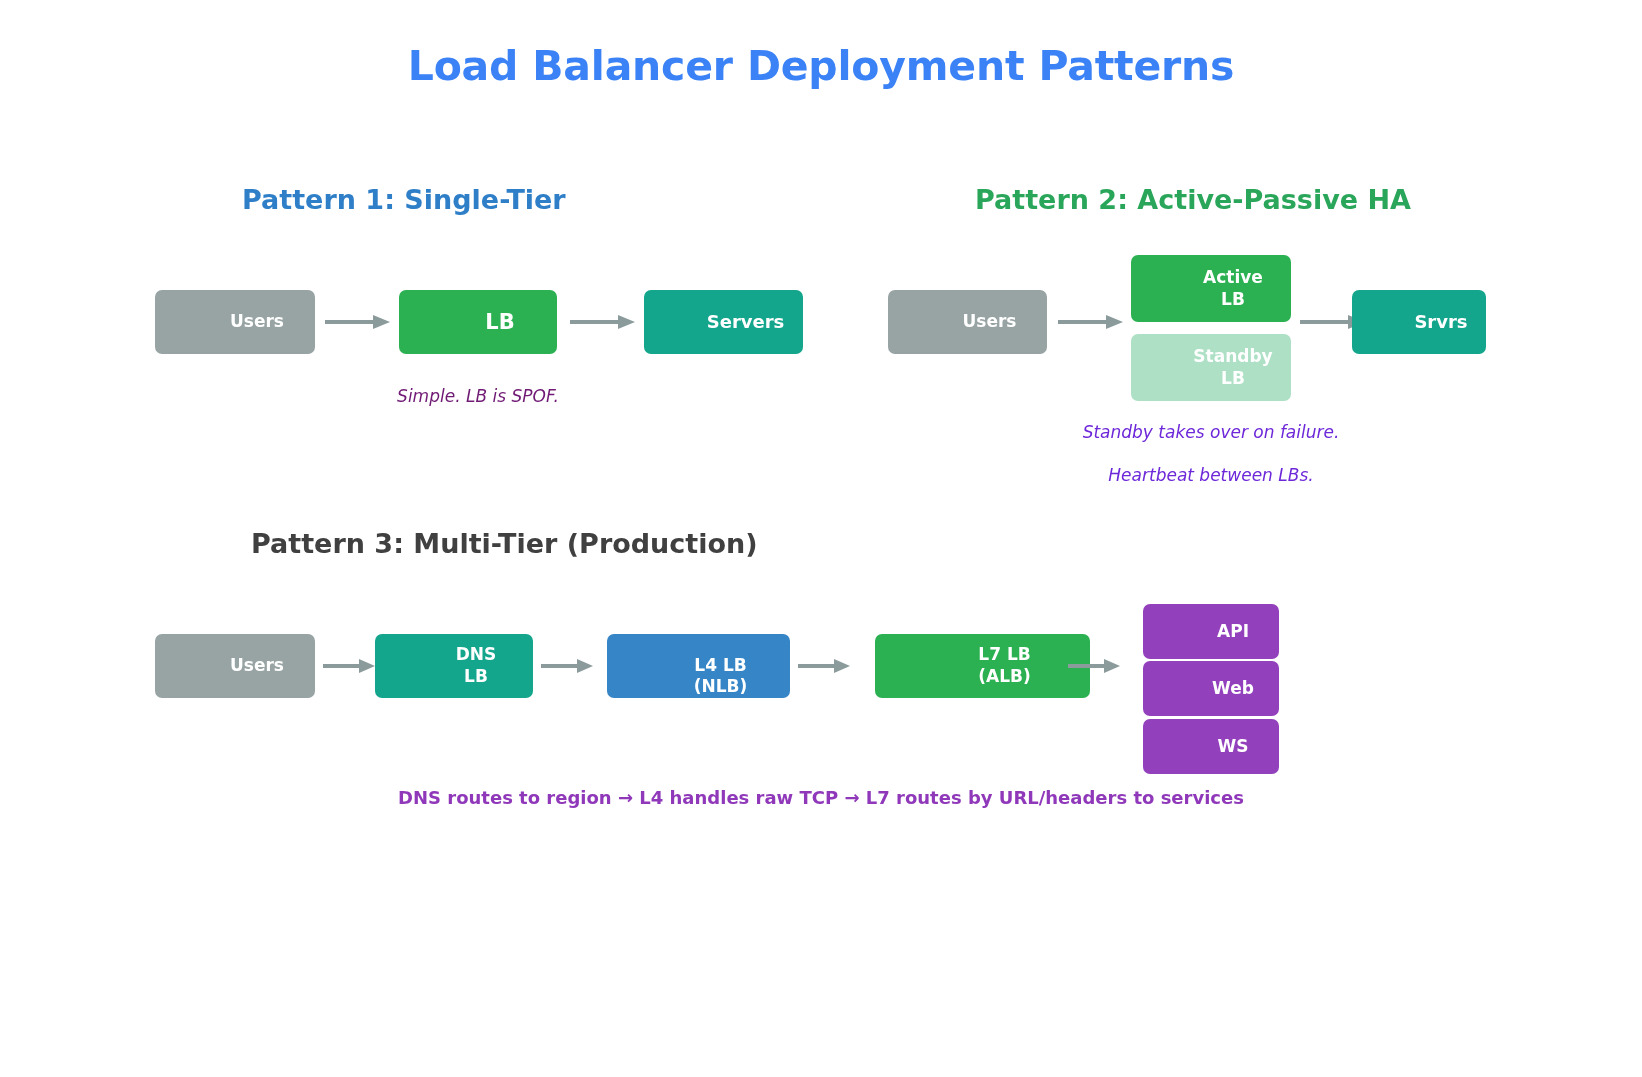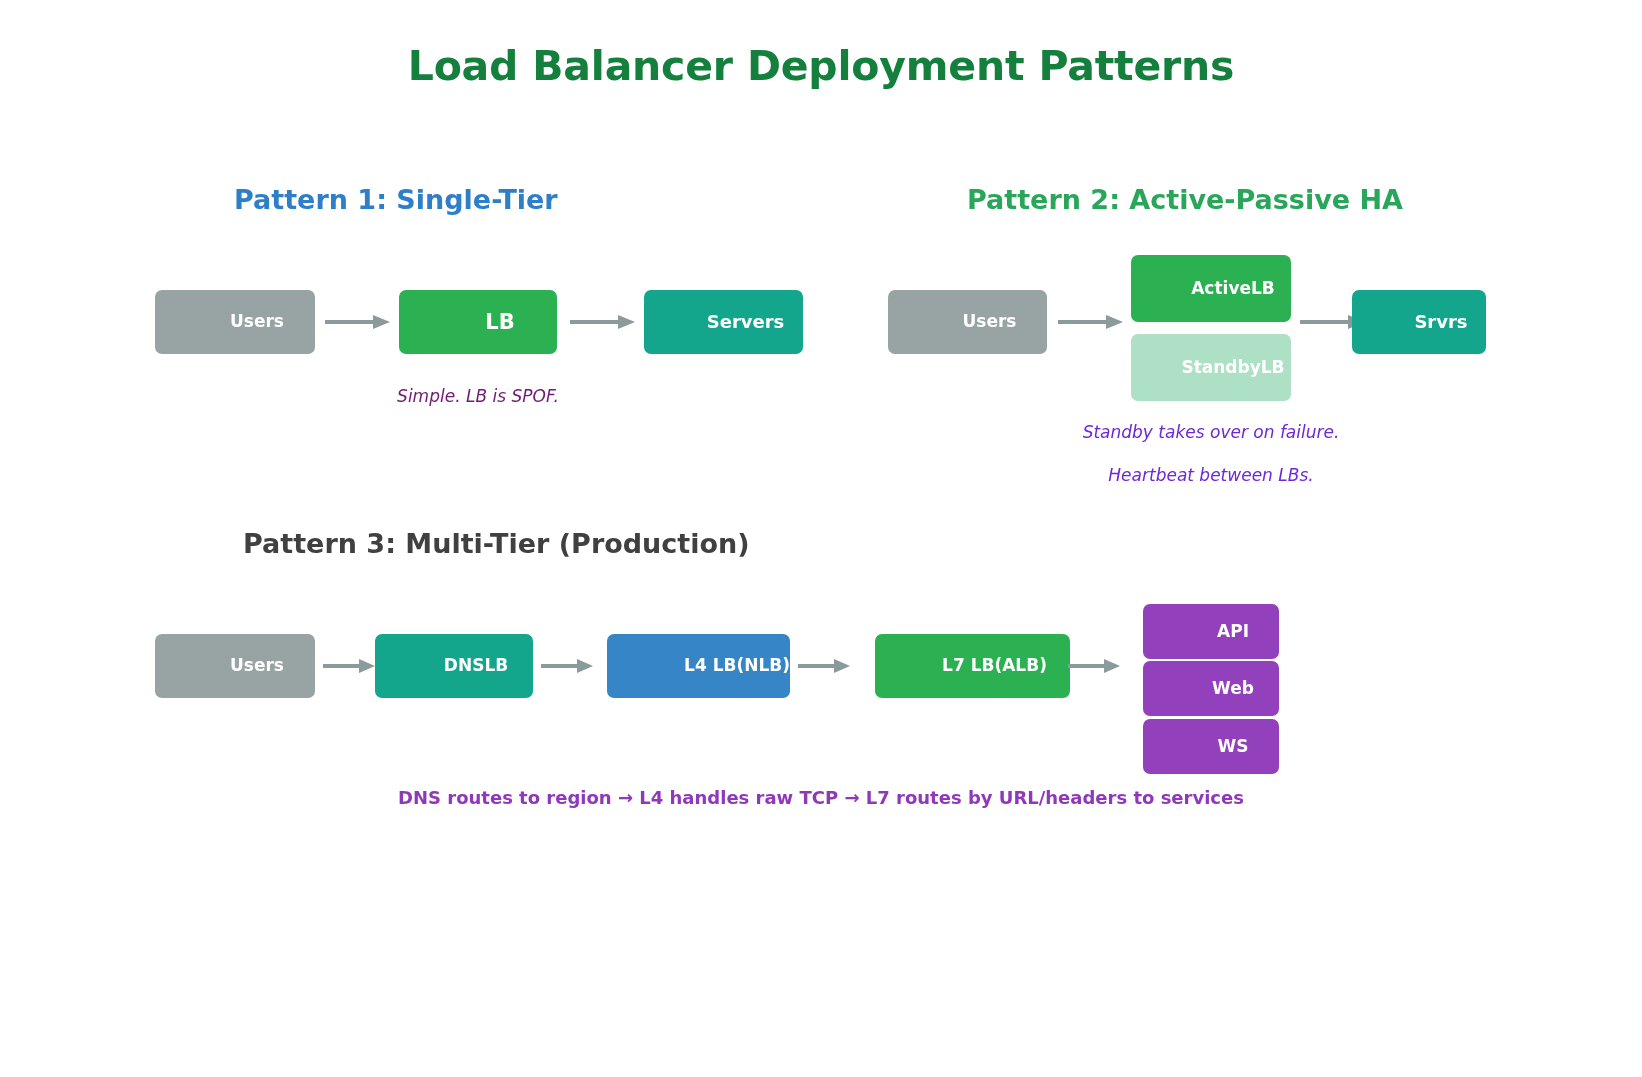--- a/index.html
+++ b/index.html
@@ -21,40 +21,41 @@
 
   
   .page-title {
     position: absolute;
     left: 0;
     top: 42px;
     width: 1642px;
     text-align: center;
     font-size: 41px;
     font-weight: bold;
-    color: #15803d;
+    color: #3b82f6;
     letter-spacing: -0.2px;
   }
 
   
   .section-title {
     position: absolute;
     font-size: 27px;
     font-weight: bold;
     white-space: nowrap;
+    margin-left: 8px;
   }
   .section-title.p1 { left: 234px; top: 184px; color: #2e7fc8; }
   .section-title.p2 { left: 967px; top: 184px; color: #2aa65a; }
   .section-title.p3 { left: 243px; top: 528px; color: #404040; }
 
   
   .node {
     position: absolute;
     display: flex;
-    flex-direction: row;
+    flex-direction: column;
     align-items: center;
     justify-content: center;
     border-radius: 7px;
     color: #ffffff;
     font-size: 17px;
     font-weight: bold;
     line-height: 1.28;
     text-align: center;
     padding-left: 44px;
   }
@@ -201,21 +202,21 @@
     <span class="line">(NLB)</span>
   </div>
 
   <div class="arrow" style="left:798px; top:657px; width:52px;">
     <svg width="52" height="18" viewBox="0 0 52 18">
       <line x1="0" y1="9" x2="38" y2="9" stroke="#8b9a9a" stroke-width="4"></line>
       <polygon points="36,2 52,9 36,16" fill="#8b9a9a"></polygon>
     </svg>
   </div>
 
-  <div class="node green" style="left:875px; top:634px; width:195px; height:64px;">
+  <div class="node green" style="left:875px; top:634px; width:215px; height:64px;">
     <span class="line">L7 LB</span>
     <span class="line">(ALB)</span>
   </div>
 
   <div class="arrow" style="left:1068px; top:657px; width:52px;">
     <svg width="52" height="18" viewBox="0 0 52 18">
       <line x1="0" y1="9" x2="38" y2="9" stroke="#8b9a9a" stroke-width="4"></line>
       <polygon points="36,2 52,9 36,16" fill="#8b9a9a"></polygon>
     </svg>
   </div>

